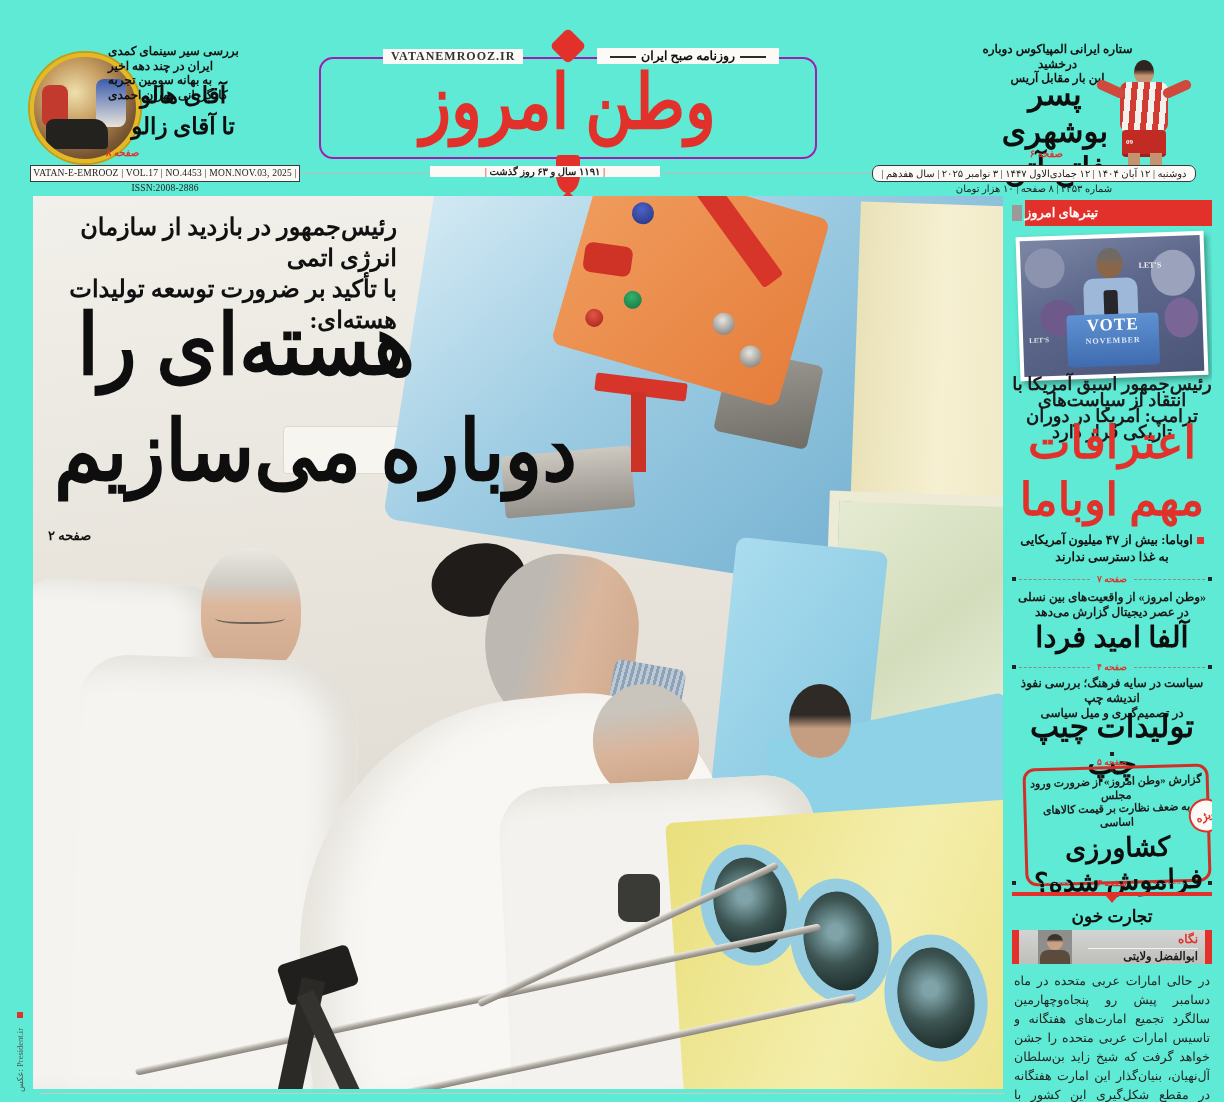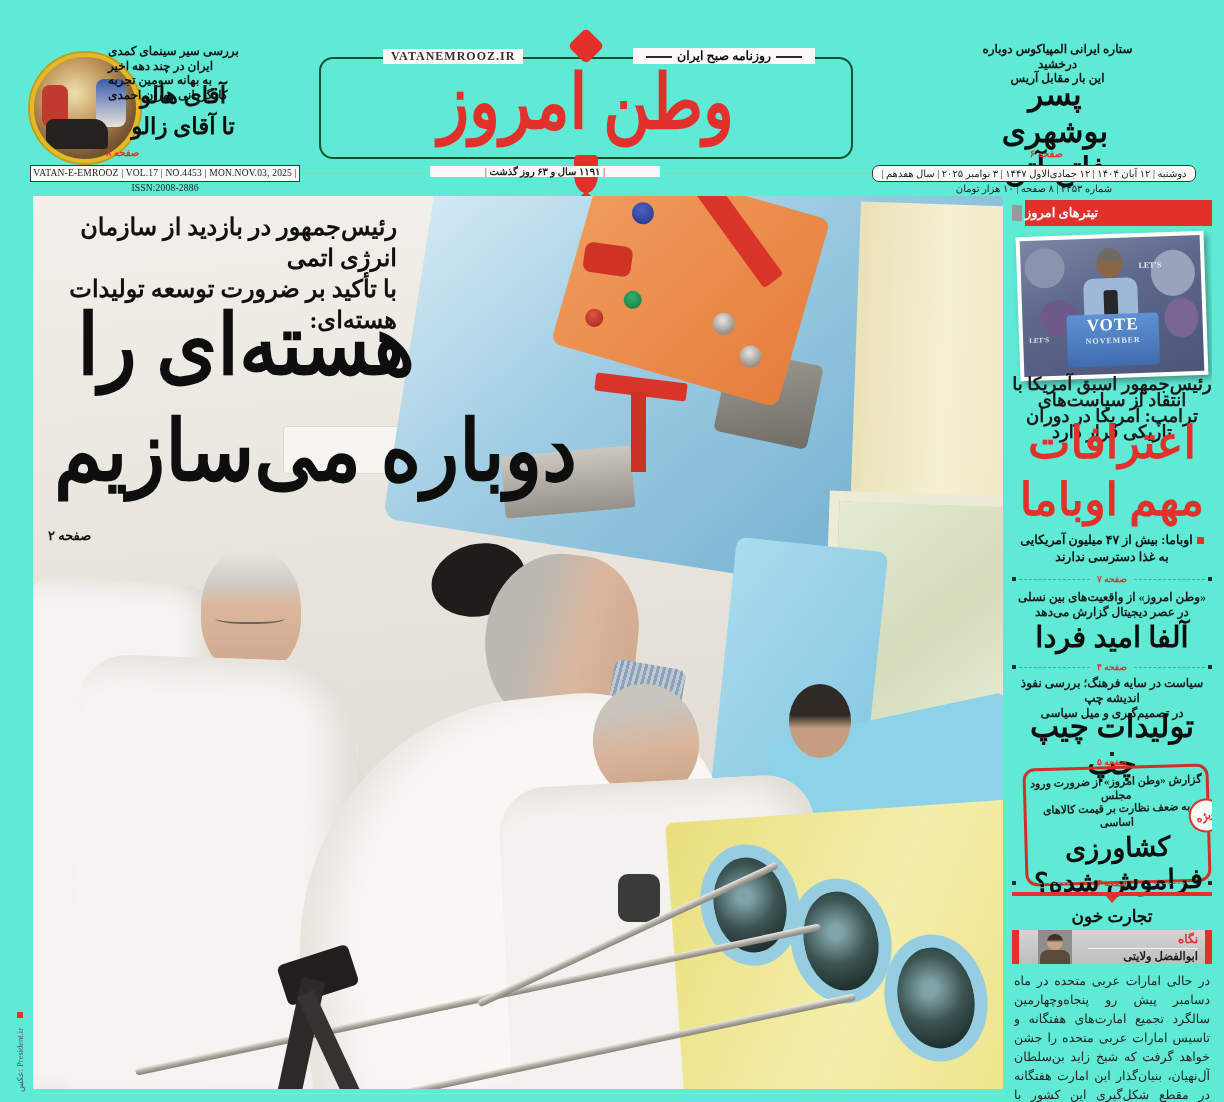--- a/index.html
+++ b/index.html
@@ -5,21 +5,21 @@
   html,body{margin:0;padding:0;background:#e9e7e2;}
   .page{position:relative;width:1224px;height:1102px;background:#5eead4;overflow:hidden;
         font-family:Liberation Serif, serif;direction:rtl;color:#111;}
   .abs{position:absolute;}
   .k{font-weight:700;}
   .hl{font-weight:900;color:#0e0e0e;}
   .red{color:#e2312b;}
   .ctr{text-align:center;}
   .ltr{direction:ltr;}
   
-  .mastbox{border:2px solid #14532d;border-radius:14px;padding-left:36px;}
+  .mastbox{border:2px solid #a21caf;border-radius:14px;}
   .mast-label{background:#fbfaf7;padding:0 8px;font-weight:700;}
   .tag-line{display:inline-block;width:26px;height:0;border-top:2px solid #2b2b2b;vertical-align:middle;margin:0 5px;}
   .logo-word{font-weight:900;color:#e2312b;transform:scaleY(1.18);letter-spacing:-2px;white-space:nowrap;}
   .med{background:#e2312b;}
   
   .infobox{border:1px solid #3a3a3a;background:#fbfaf7;font-size:9.5px;line-height:15px;text-align:center;color:#1c1c1c;}
   
   .sep{display:flex;align-items:center;width:100%;}
   .sep .sq{width:4px;height:4px;background:#222;}
   .sep .dash{flex:1;border-top:1px dashed #8a8a8a;margin:0 3px;}
@@ -73,20 +73,31 @@
     <div class="abs k" style="right:60px;top:14px;width:155px;font-size:12px;line-height:14.5px;text-align:center;">
       <div>ستاره ایرانی المپیاکوس دوباره درخشید</div>
       <div>این بار مقابل آریس</div>
     </div>
     <div class="abs hl" style="right:85px;top:48px;width:110px;font-size:31px;line-height:37px;text-align:center;">
       <div>پسر بوشهری</div>
       <div>فاتح آتن</div>
     </div>
     <div class="abs red k" style="right:132px;top:120px;font-size:10px;">صفحه ۶</div>
 
+    <div class="abs" style="left:124px;top:32px;width:80px;height:110px;">
+      <div class="abs" style="left:30px;top:0;width:20px;height:24px;border-radius:50% 50% 45% 45%;background:linear-gradient(180deg,#2e2520 40%,#c3946f 65%);"></div>
+      <div class="abs" style="left:16px;top:22px;width:48px;height:50px;border-radius:8px;background:repeating-linear-gradient(95deg,#d23b31 0 6px,#f3f1ee 6px 12px);"></div>
+      <div class="abs" style="left:-8px;top:24px;width:30px;height:10px;background:#cf4a3d;transform:rotate(24deg);border-radius:5px;"></div>
+      <div class="abs" style="left:58px;top:24px;width:30px;height:10px;background:#cf4a3d;transform:rotate(-24deg);border-radius:5px;"></div>
+      <div class="abs" style="left:18px;top:70px;width:44px;height:24px;background:#c22a24;border-radius:4px;border-bottom:3px solid #a81f1a;">
+        <span class="ltr" style="position:absolute;left:4px;top:8px;color:#fff;font-size:7px;font-weight:700;">09</span>
+      </div>
+      <div class="abs" style="left:24px;top:93px;width:12px;height:16px;background:#c3946f;"></div>
+      <div class="abs" style="left:46px;top:93px;width:12px;height:16px;background:#c3946f;"></div>
+    </div>
   </div>
 
   <div class="abs" style="left:30px;top:173px;width:1164px;border-top:1px solid #bdbab4;"></div>
   <div class="abs infobox ltr" style="left:30px;top:165px;width:268px;height:15px;letter-spacing:0.2px;">VATAN-E-EMROOZ | VOL.17 | NO.4453 | MON.NOV.03, 2025 | ISSN:2008-2886</div>
   <div class="abs ctr" style="left:430px;top:166px;width:230px;font-size:10px;font-weight:700;background:#fbfaf7;">
     <span class="red">|</span>
     <span style="color:#222;">۱۱۹۱ سال و ۶۳ روز گذشت</span>
     <span class="red">|</span>
   </div>
   <div class="abs infobox" style="left:872px;top:165px;width:322px;height:15px;font-size:10px;border-radius:7px;">دوشنبه | ۱۲ آبان ۱۴۰۴ | ۱۲ جمادی‌الاول ۱۴۴۷ | ۳ نوامبر ۲۰۲۵ | سال هفدهم | شماره ۴۴۵۳ | ۸ صفحه | ۱۰ هزار تومان</div>

